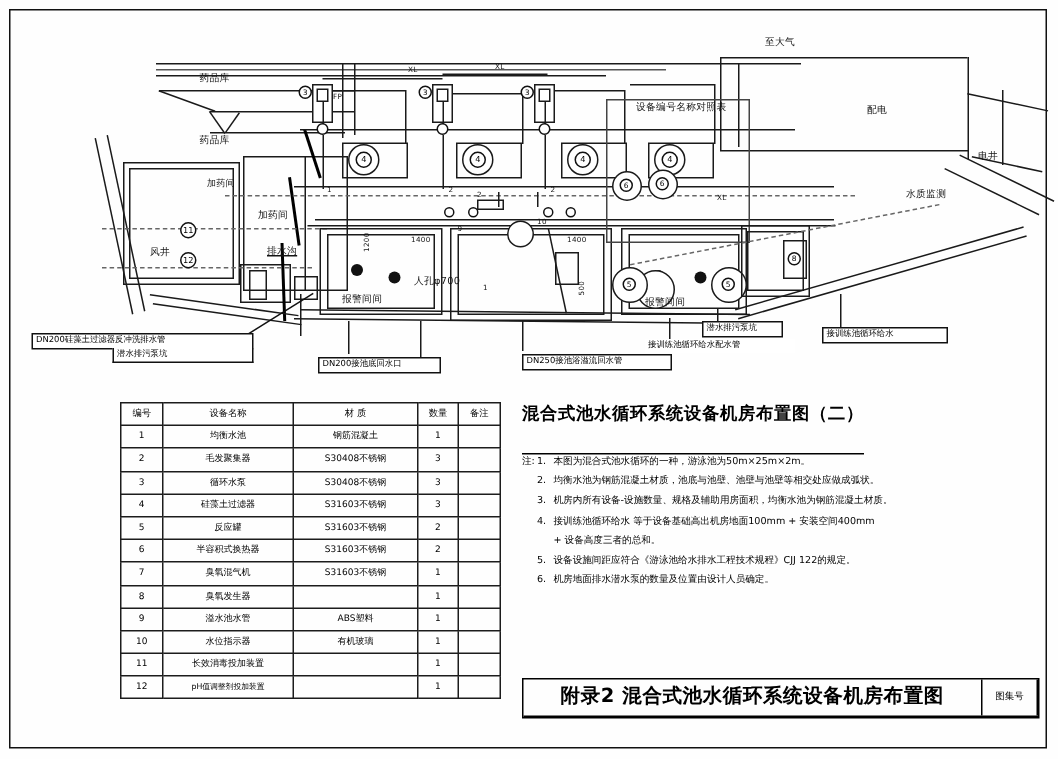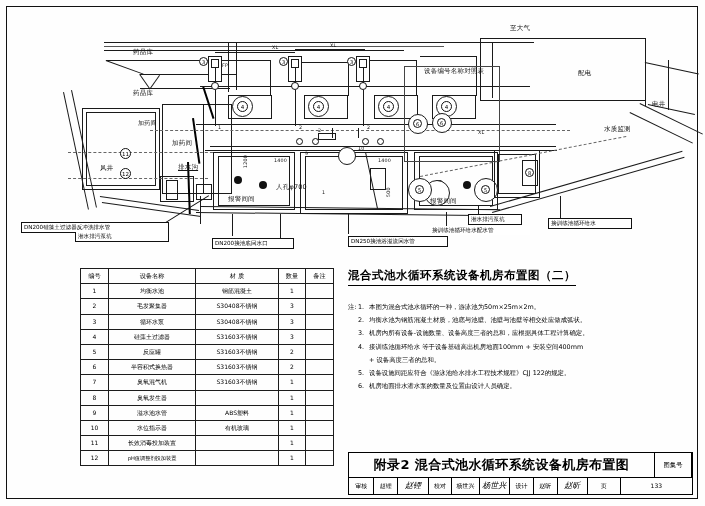--- a/index.html
+++ b/index.html
@@ -133,21 +133,21 @@
   .col-rem { width: 27px; }
 
   
   #right-title {
     position: absolute;
     left: 348px; top: 268px;
     font-size: 11.5px;
     font-weight: bold;
     letter-spacing: 0.5px;
     border-bottom: 1.5px solid #000;
-    padding-bottom: 2px;
+    padding-bottom: 19px;
     white-space: nowrap;
   }
   #notes {
     position: absolute;
     left: 348px; top: 304px;
     width: 345px;
     font-size: 6.4px;
     line-height: 1.05;
   }
   .note-row {
@@ -565,21 +565,21 @@
       <div class="note-txt">本图为混合式池水循环的一种，游泳池为50m×25m×2m。</div>
     </div>
     <div class="note-row">
       <div class="note-lbl"></div>
       <div class="note-num">2.</div>
       <div class="note-txt">均衡水池为钢筋混凝土材质，池底与池壁、池壁与池壁等相交处应做成弧状。</div>
     </div>
     <div class="note-row">
       <div class="note-lbl"></div>
       <div class="note-num">3.</div>
-      <div class="note-txt">机房内所有设备-设施数量、设备高度三者的总和，应根据具体工程计算确定。</div>
+      <div class="note-txt">机房内所有设备-设施数量、规格及辅助用房面积，均衡水池为钢筋混凝土材质。</div>
     </div>
     <div class="note-row">
       <div class="note-lbl"></div>
       <div class="note-num">4.</div>
       <div class="note-txt">接训练池循环给水 等于设备基础高出机房地面100mm + 安装空间400mm</div>
     </div>
     <div class="note-cont">+ 设备高度三者的总和。</div>
     <div class="note-row">
       <div class="note-lbl"></div>
       <div class="note-num">5.</div>
@@ -590,28 +590,15 @@
       <div class="note-num">6.</div>
       <div class="note-txt">机房地面排水潜水泵的数量及位置由设计人员确定。</div>
     </div>
   </div>
 
   <div id="titleblock">
     <div class="tb-row1">
       <div class="tb-main">附录2 混合式池水循环系统设备机房布置图</div>
       <div class="tb-setlabel">图集号</div>
     </div>
-    <div class="tb-row2">
-      <div class="tb-c w28">审核</div>
-      <div class="tb-c w26">赵锂</div>
-      <div class="tb-c w34 tb-sig">赵锂</div>
-      <div class="tb-c w26">校对</div>
-      <div class="tb-c w30">杨世兴</div>
-      <div class="tb-c w34 tb-sig">杨世兴</div>
-      <div class="tb-c w26">设计</div>
-      <div class="tb-c w26">赵昕</div>
-      <div class="tb-c w34 tb-sig">赵昕</div>
-      <div class="tb-c w36b">页</div>
-      <div class="tb-c w82b">133</div>
-    </div>
   </div>
 
 </div>
 
 </body></html>

